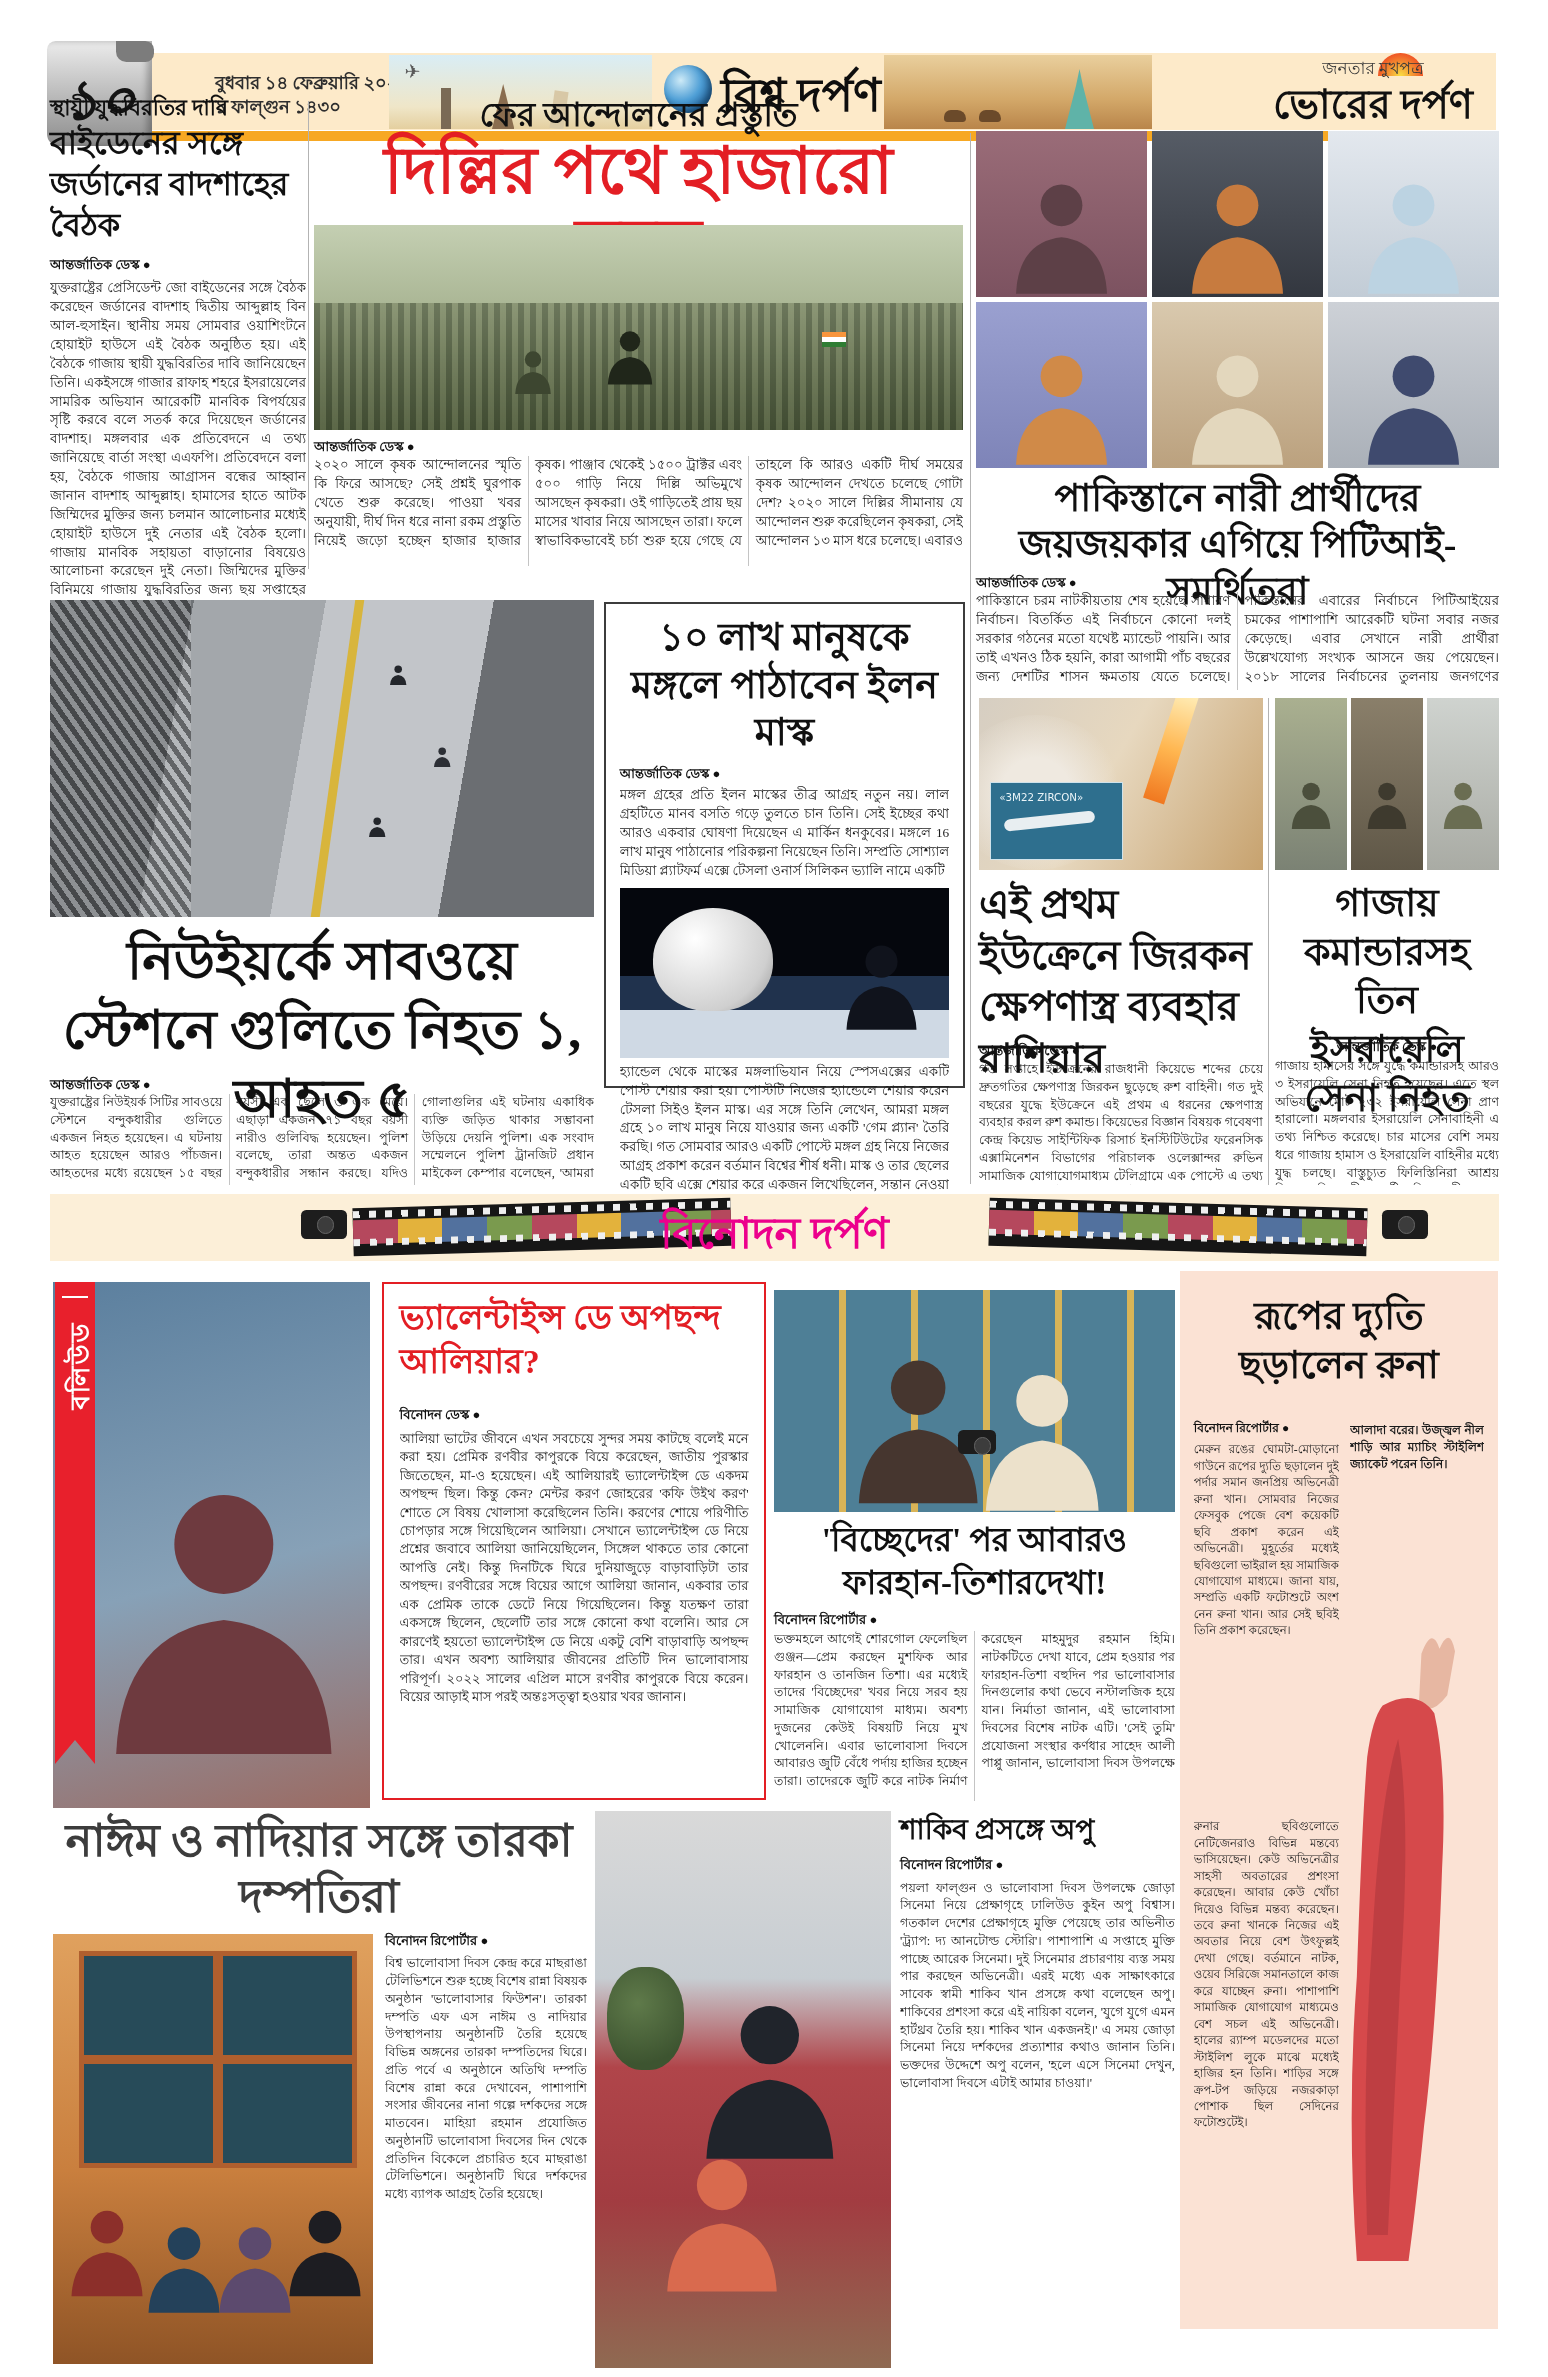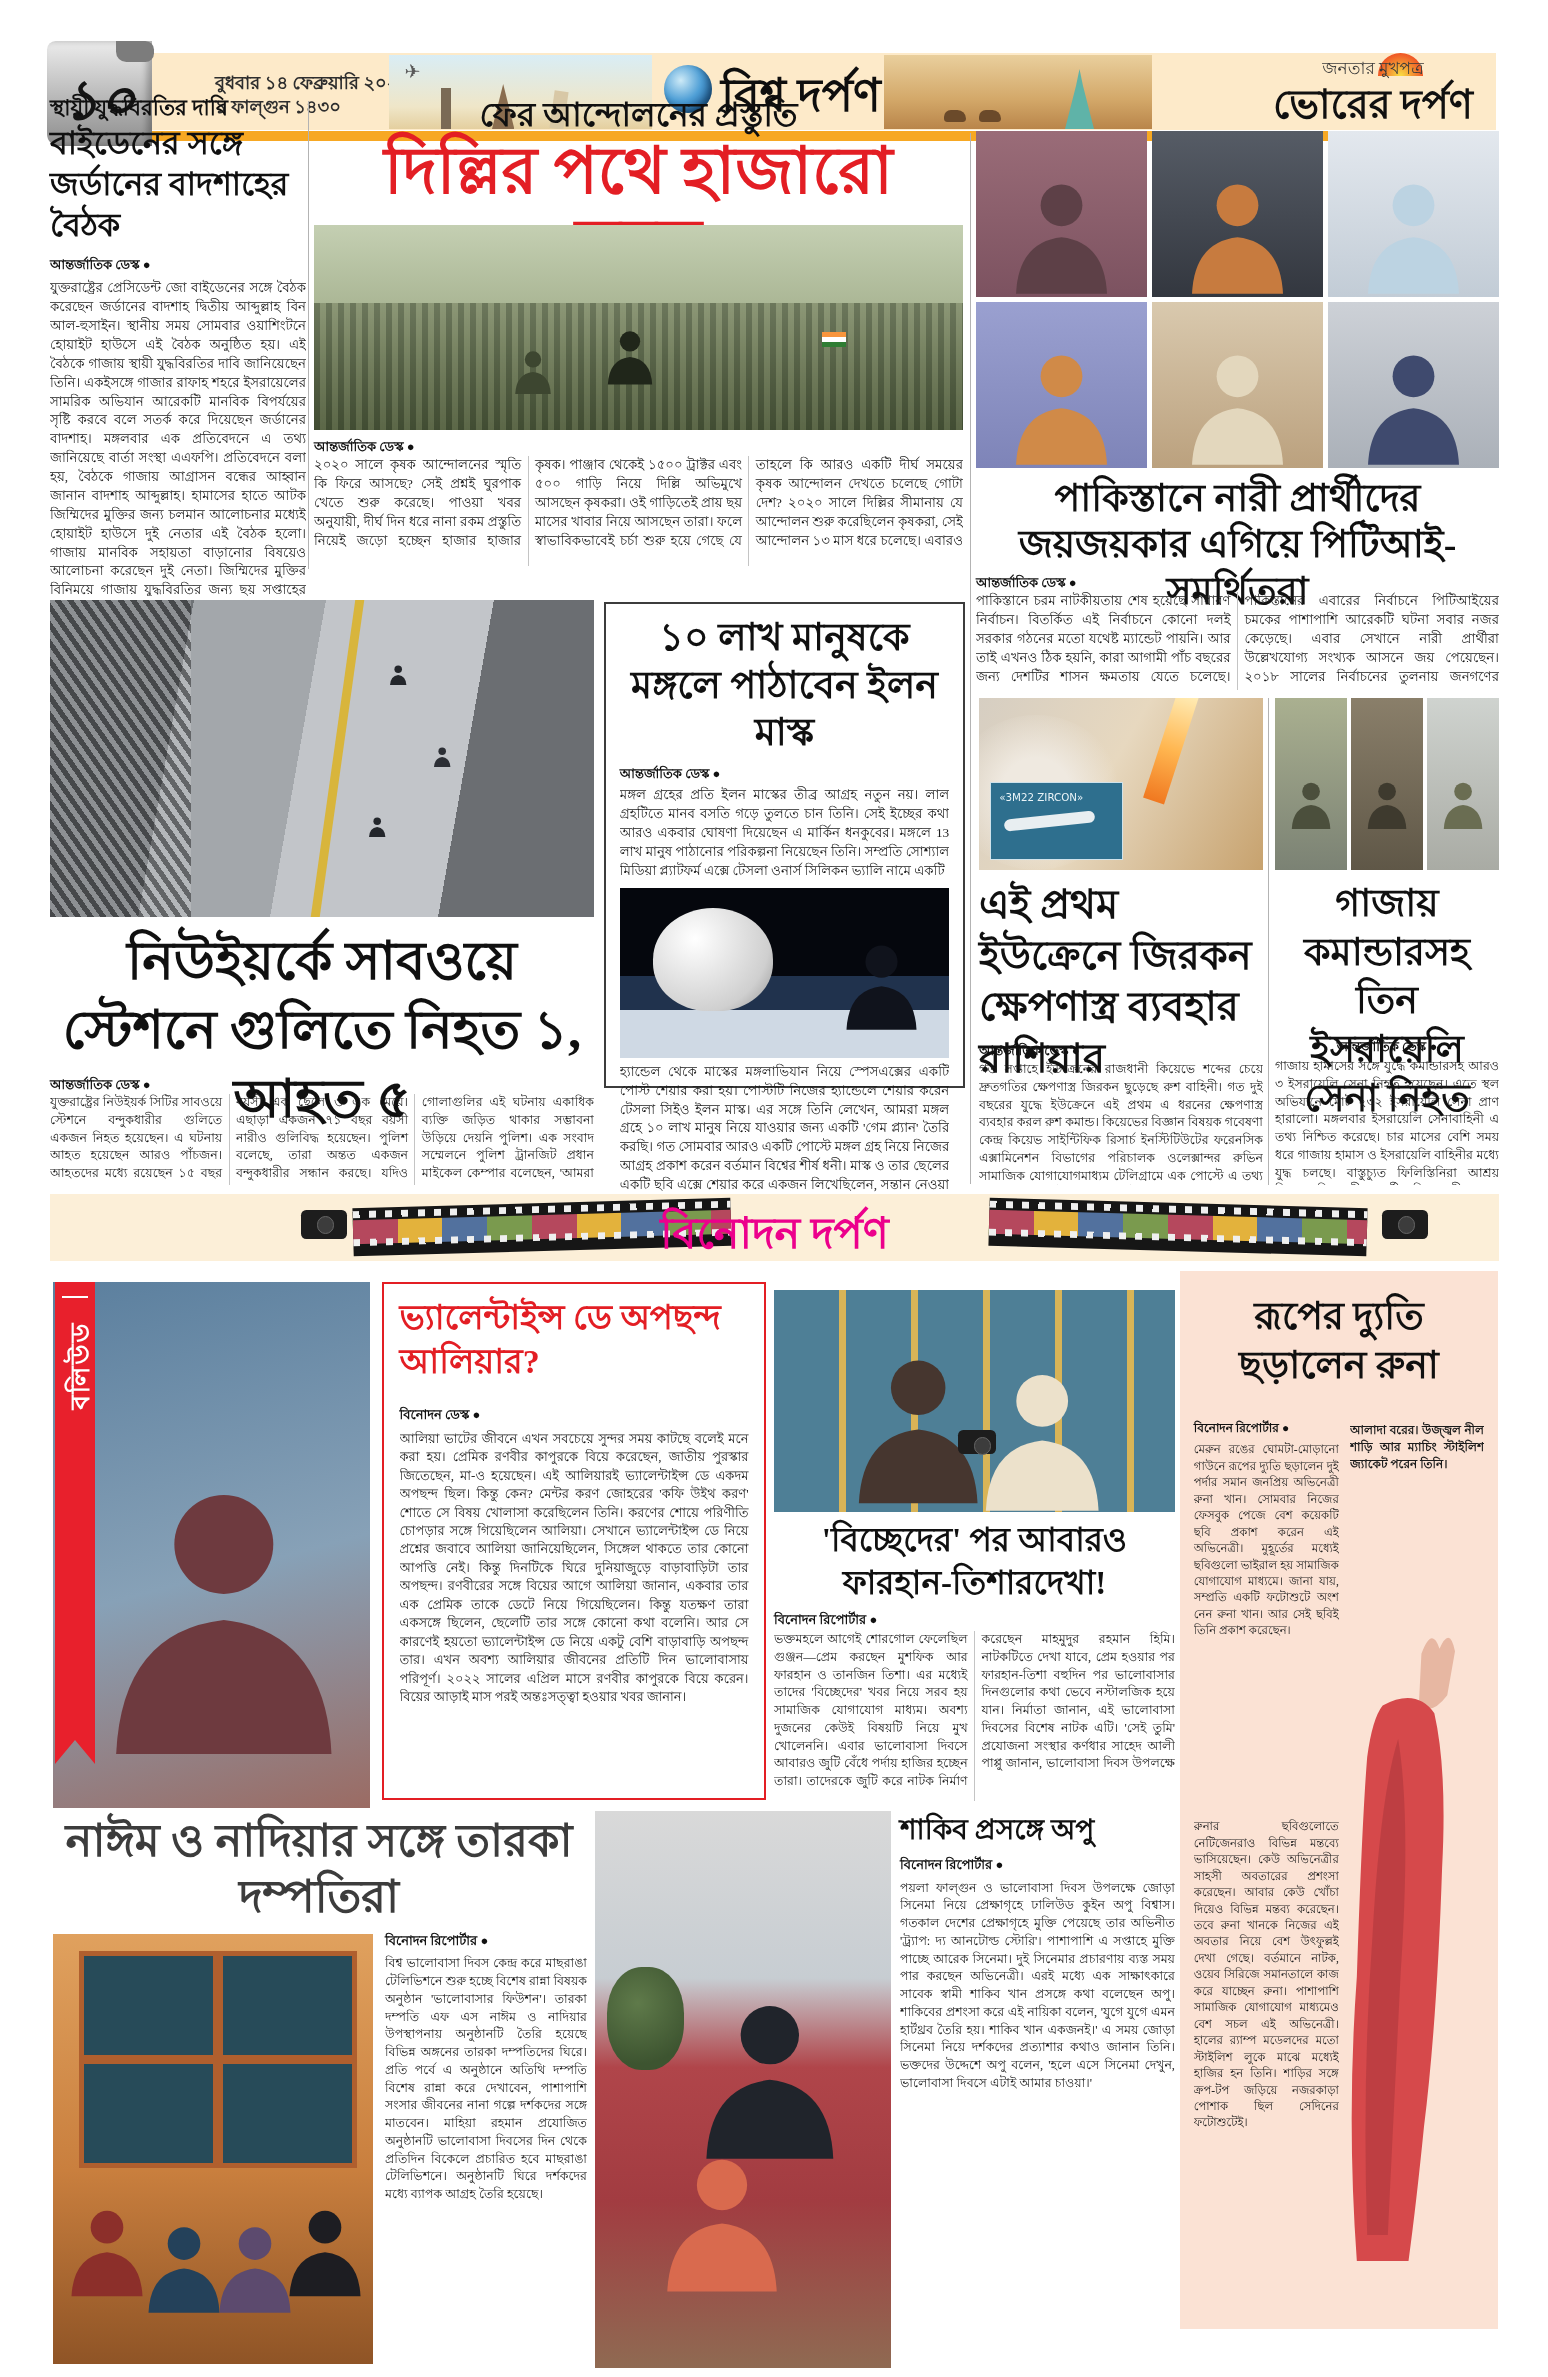--- a/index.html
+++ b/index.html
@@ -227,21 +227,21 @@
       <use href="#person"></use>
     </svg>
 </div>
 <div class="abs hl center" style="left:50px;top:927px;width:544px;font-size:53px;line-height:1.3">নিউইয়র্কে সাবওয়ে স্টেশনে গুলিতে নিহত ১, আহত ৫</div>
 <div class="abs byline" style="left:50px;top:1075px">আন্তর্জাতিক ডেস্ক ●</div>
 <div class="abs bodytext cols3" style="left:50px;top:1094px;width:544px;height:91px;font-size:12.5px">যুক্তরাষ্ট্রের নিউইয়র্ক সিটির সাবওয়ে স্টেশনে বন্দুকধারীর গুলিতে একজন নিহত হয়েছেন। এ ঘটনায় আহত হয়েছেন আরও পাঁচজন। আহতদের মধ্যে রয়েছেন ১৫ বছর বয়সী এক ছেলে ও এক মেয়ে। এছাড়া একজন ৭১ বছর বয়সী নারীও গুলিবিদ্ধ হয়েছেন। পুলিশ বলেছে, তারা অন্তত একজন বন্দুকধারীর সন্ধান করছে। যদিও গোলাগুলির এই ঘটনায় একাধিক ব্যক্তি জড়িত থাকার সম্ভাবনা উড়িয়ে দেয়নি পুলিশ। এক সংবাদ সম্মেলনে পুলিশ ট্রানজিট প্রধান মাইকেল কেম্পার বলেছেন, 'আমরা বিশ্বাস করি না এটি এলোমেলো কোনও গোলাগুলির ঘটনা ছিল। আমরা বিশ্বাস করি, ট্রেনে দুটি গ্রুপের মধ্যে বিরোধের জের ধরে এই গোলাগুলি হয়েছে।' উল্লেখ্য, অন্যান্য উন্নত দেশের তুলনায় যুক্তরাষ্ট্রে বন্দুক সহিংসতার ঘটনা খুবই সাধারণ। যদিও নিউইয়র্ক সিটিসহ অন্যান্য প্রধান শহর তুলনামূলক নিরাপদ এবং শহরের সাবওয়ে ব্যবস্থায় গুলির ঘটনাও বেশ বিরল।</div>
 
 <div class="muskbox">
   <div class="hl center" style="font-size:38px;line-height:1.25">১০ লাখ মানুষকে মঙ্গলে পাঠাবেন ইলন মাস্ক</div>
   <div class="byline" style="margin-top:6.9px">আন্তর্জাতিক ডেস্ক ●</div>
-  <div class="bodytext" style="height:96px;margin-top:1.7px">মঙ্গল গ্রহের প্রতি ইলন মাস্কের তীব্র আগ্রহ নতুন নয়। লাল গ্রহটিতে মানব বসতি গড়ে তুলতে চান তিনি। সেই ইচ্ছের কথা আরও একবার ঘোষণা দিয়েছেন এ মার্কিন ধনকুবের। মঙ্গলে 13 লাখ মানুষ পাঠানোর পরিকল্পনা নিয়েছেন তিনি। সম্প্রতি সোশ্যাল মিডিয়া প্ল্যাটফর্ম এক্সে টেসলা ওনার্স সিলিকন ভ্যালি নামে একটি</div>
+  <div class="bodytext" style="height:96px;margin-top:1.7px">মঙ্গল গ্রহের প্রতি ইলন মাস্কের তীব্র আগ্রহ নতুন নয়। লাল গ্রহটিতে মানব বসতি গড়ে তুলতে চান তিনি। সেই ইচ্ছের কথা আরও একবার ঘোষণা দিয়েছেন এ মার্কিন ধনকুবের। মঙ্গলে 16 লাখ মানুষ পাঠানোর পরিকল্পনা নিয়েছেন তিনি। সম্প্রতি সোশ্যাল মিডিয়া প্ল্যাটফর্ম এক্সে টেসলা ওনার্স সিলিকন ভ্যালি নামে একটি</div>
   <div class="photo ph-musk" style="position:relative;width:100%;height:170px;margin:5.2px 0">
     <div class="capsule"></div>
     <svg style="position:absolute;right:6%;bottom:6%;width:95px;height:129px;fill:#10131c" viewBox="0 0 110 150" width="95" height="129">
         <use href="#person"></use>
       </svg>
   </div>
   <div class="bodytext" style="height:169px">হ্যান্ডেল থেকে মাস্কের মঙ্গলাভিযান নিয়ে স্পেসএক্সের একটি পোস্ট শেয়ার করা হয়। পোস্টটি নিজের হ্যান্ডেলে শেয়ার করেন টেসলা সিইও ইলন মাস্ক। এর সঙ্গে তিনি লেখেন, আমরা মঙ্গল গ্রহে ১০ লাখ মানুষ নিয়ে যাওয়ার জন্য একটি 'গেম প্ল্যান' তৈরি করছি। গত সোমবার আরও একটি পোস্টে মঙ্গল গ্রহ নিয়ে নিজের আগ্রহ প্রকাশ করেন বর্তমান বিশ্বের শীর্ষ ধনী। মাস্ক ও তার ছেলের একটি ছবি এক্সে শেয়ার করে একজন লিখেছিলেন, সন্তান নেওয়া এবং তাদের সঙ্গে সময় কাটানোই আমার জীবনের সেরা আনন্দ। পোস্টটি শেয়ার করে মাস্ক লেখেন, আর তারপরেই আমি মঙ্গল গ্রহের বিষয়ে ভাবতে শুরু করি। ছবিতে ইলন মাস্ককে বেশ আনমনা দেখাচ্ছিল। সেদিকে ইঙ্গিত করেই হয়তো কথাটি বলেছিলেন তিনি। এ ধনকুবের এর আগেও বহুবার বলেছেন, তিনি মঙ্গল গ্রহে উপনিবেশ স্থাপন করে মানুষকে 'বহু গ্রহবাসী প্রজাতি' বানাতে চান।</div>
 </div>
 
 <div class="photo ph-zircon" style="left:979px;top:698px;width:284px;height:172px">

